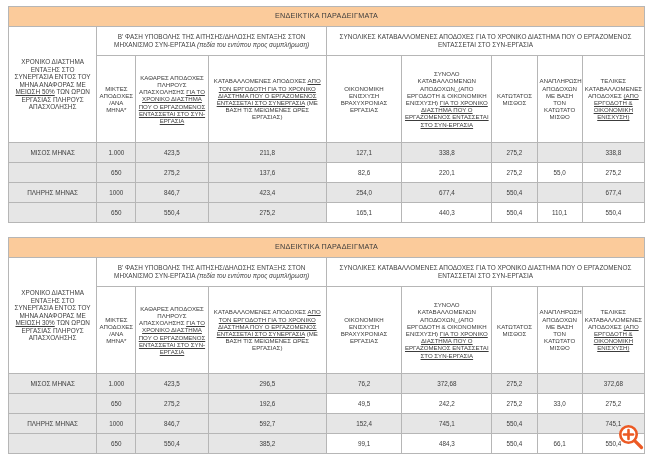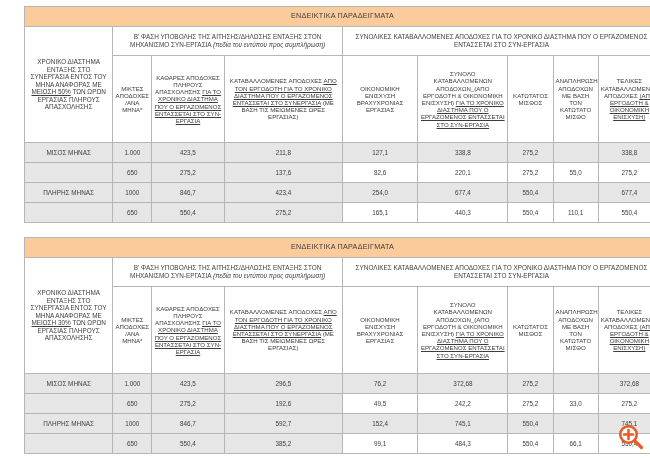--- a/index.html
+++ b/index.html
@@ -6,21 +6,21 @@
   body{
     width:650px;height:458px;
     background:#ffffff;
     font-family:"Liberation Sans","DejaVu Sans",sans-serif;
     color:#3b3b3b;
     overflow:hidden;
     position:relative;
   }
   .page{position:relative;width:650px;height:458px;}
 
-  .tbl-wrap{position:absolute;left:24px;width:515px;}
+  .tbl-wrap{position:absolute;left:8px;width:515px;}
   table.xtab{
     border-collapse:collapse;
     table-layout:fixed;
     width:637px;
     background:#ffffff;
   }
   table.xtab td{
     border:1px solid #b6b6b6;
     vertical-align:middle;
     text-align:center;

